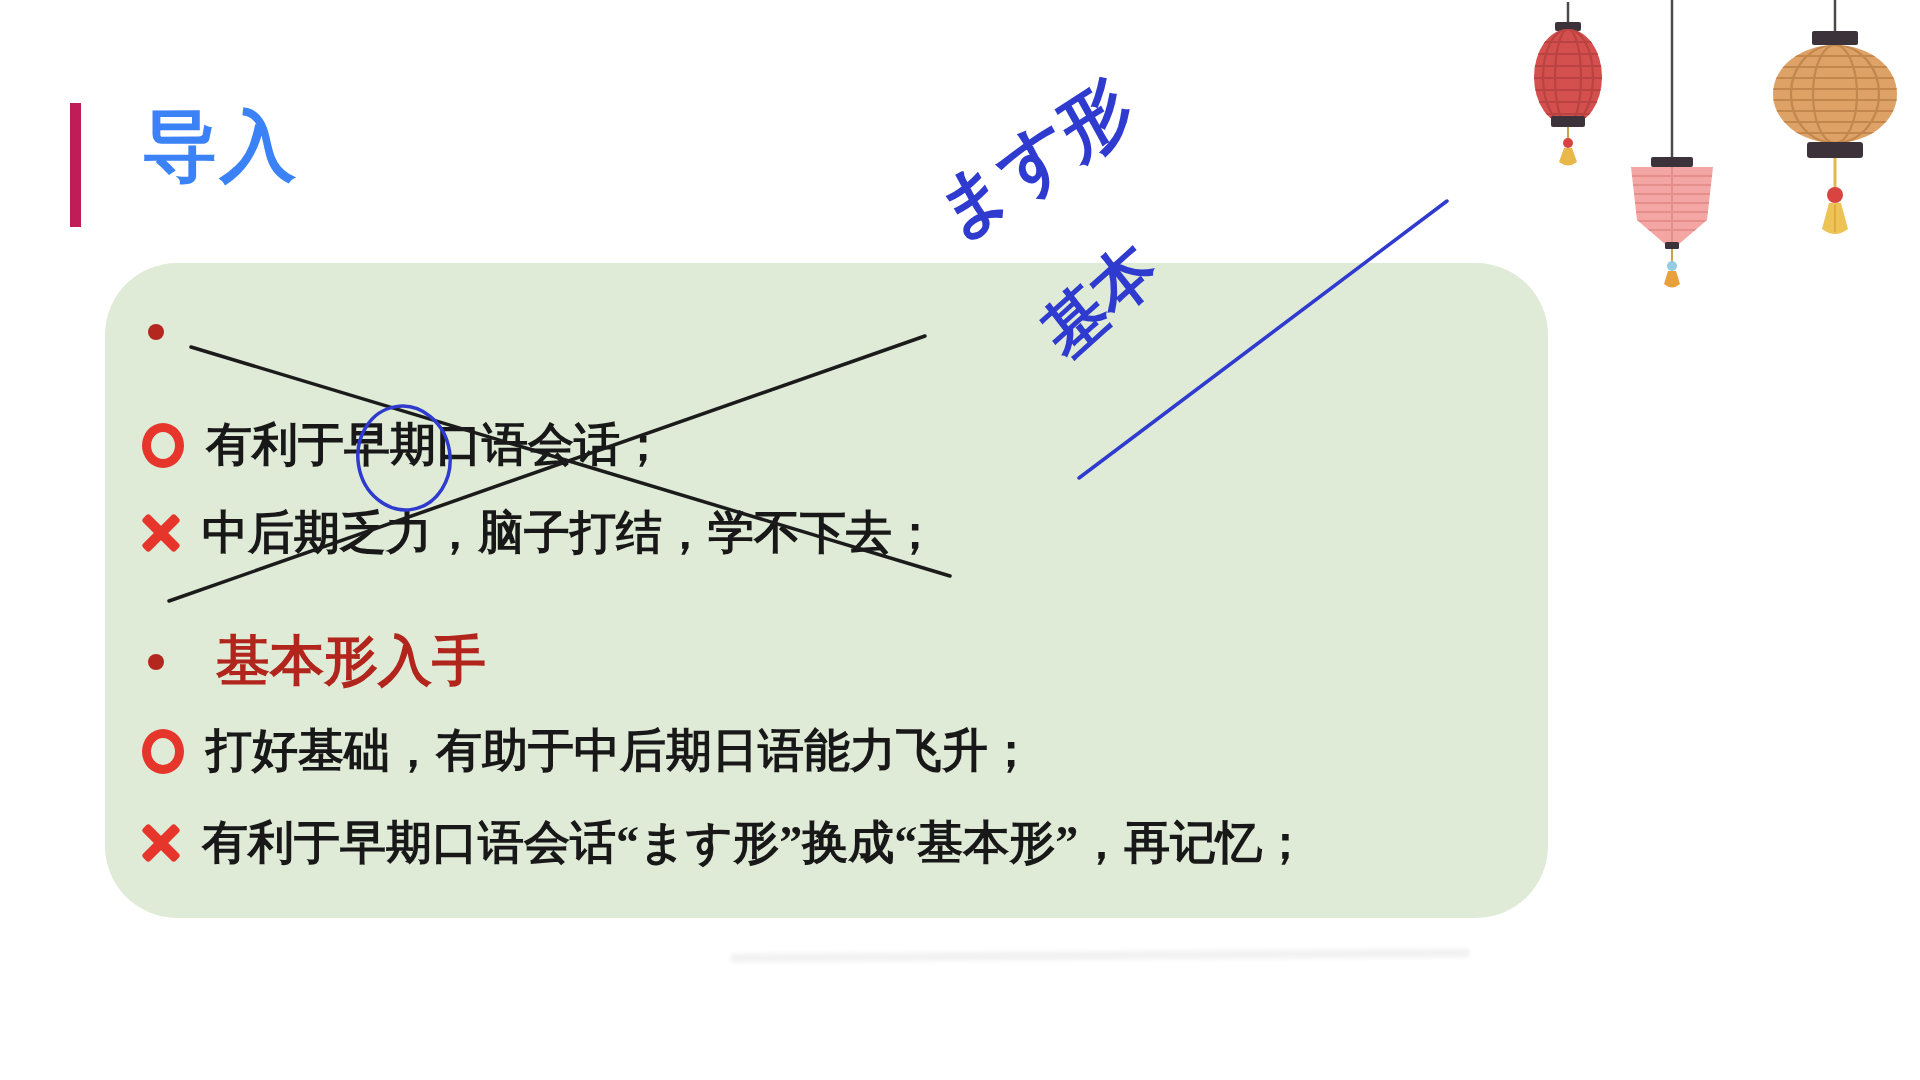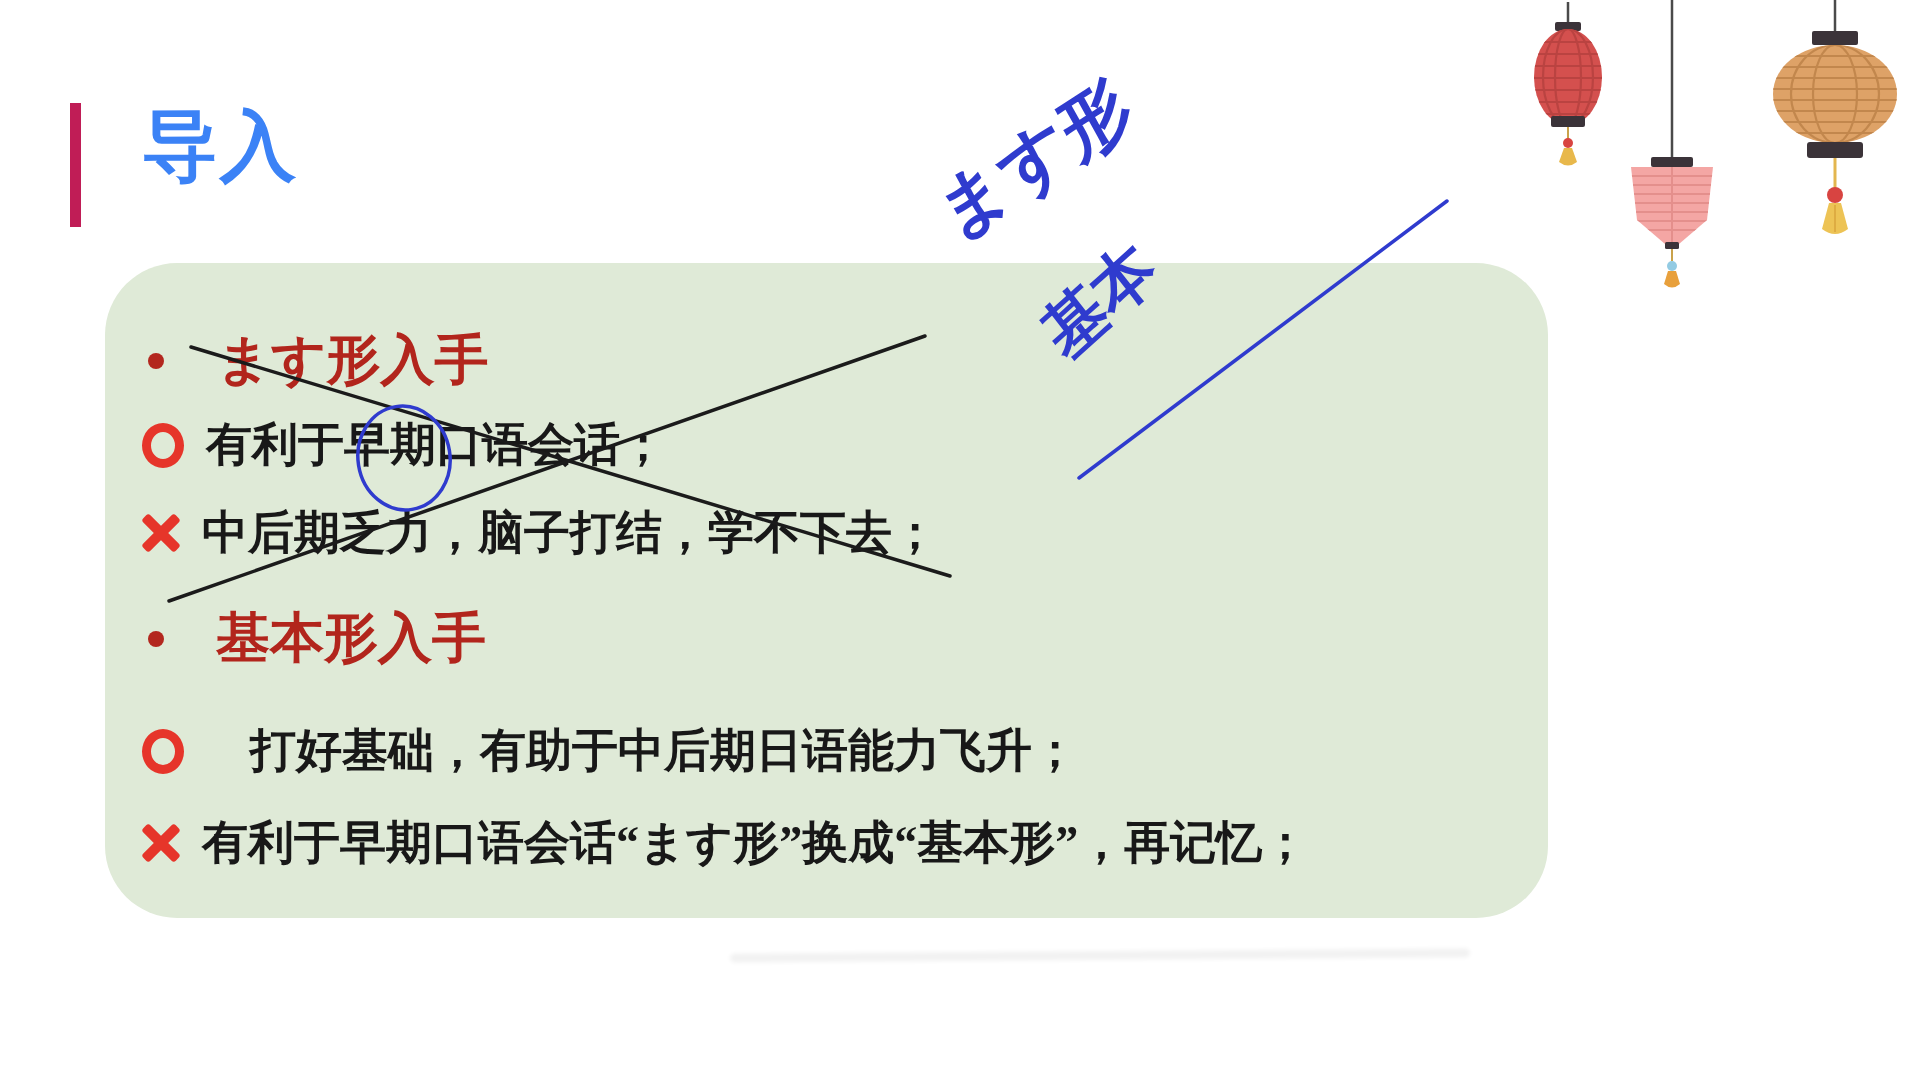--- a/index.html
+++ b/index.html
@@ -23,21 +23,21 @@
     left:105px;top:263px;width:1443px;height:655px;
     background:#DFEAD7;border-radius:72px;
   }
 
   
   .row{position:absolute;display:flex;align-items:center;left:140px;color:#181818;
        font-family:"Liberation Serif","DejaVu Serif",serif;white-space:nowrap;}
   .heading-row{font-size:54px;font-weight:700;color:#B2251C;}
   .item-row{font-size:46px;font-weight:600;}
   .row-1{top:324px;} .row-2{top:414px;align-items:center;} .row-3{top:502px;}
-  .row-4{top:602px;} .row-5{top:720px;gap:44px;} .row-6{top:812px;}
+  .row-4{top:625px;} .row-5{top:720px;} .row-6{top:812px;}
 
   .bullet-dot{width:16px;height:16px;border-radius:50%;background:#B3271E;
               margin-left:8px;margin-right:52px;flex:0 0 auto;}
   .circle-icon{width:24px;height:27px;border:9px solid #E6352A;border-radius:50%;
                margin-left:2px;margin-right:22px;flex:0 0 auto;}
   .cross-icon{width:42px;height:42px;position:relative;margin-right:20px;flex:0 0 auto;}
   .cross-icon::before,.cross-icon::after{
     content:"";position:absolute;left:-2px;top:16px;width:46px;height:10px;
     border-radius:3px;background:#E6352A;}
   .cross-icon::before{transform:rotate(45deg);}
@@ -60,21 +60,20 @@
 </head>
 <body>
 
 <div class="abs accent-bar"></div>
 <div class="abs page-title">导入</div>
 
 <div class="abs panel"></div>
 
 <div class="row heading-row row-1">
   <span class="bullet-dot"></span>
-  <span>ます形入手</span>
 </div>
 <div class="row item-row row-2">
   <span class="circle-icon"></span>
   <span>有利于早期口语会话；</span>
 </div>
 <div class="row item-row row-3">
   <span class="cross-icon"></span>
   <span>中后期乏力，脑子打结，学不下去；</span>
 </div>
 

